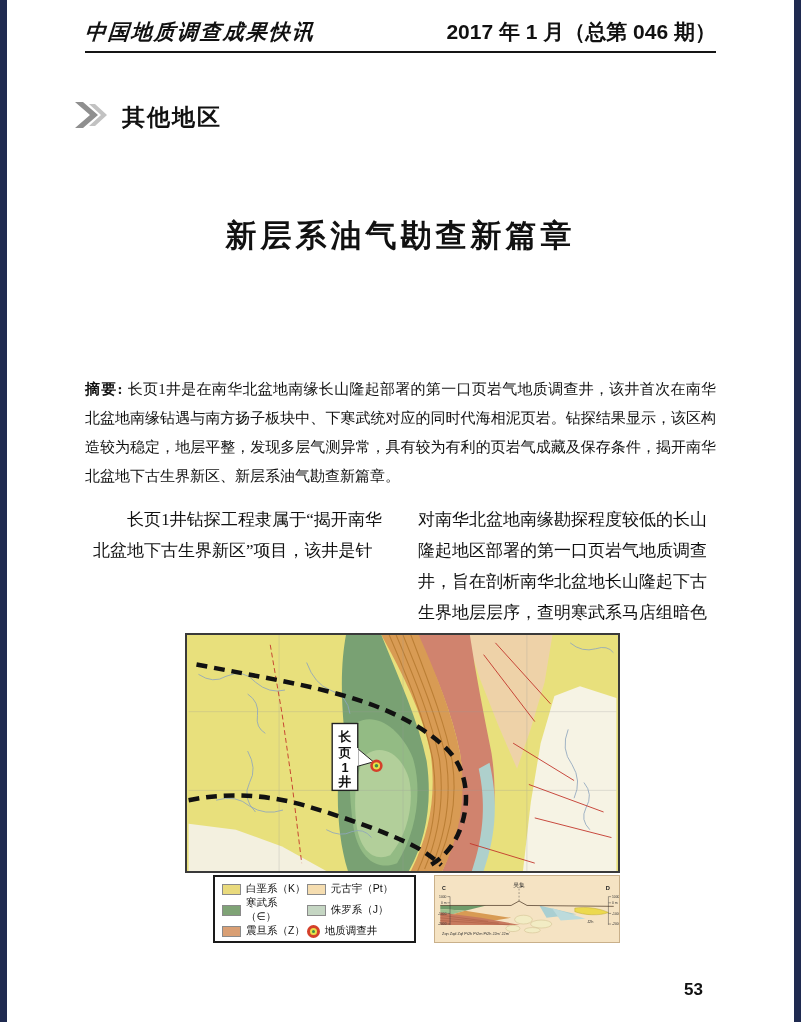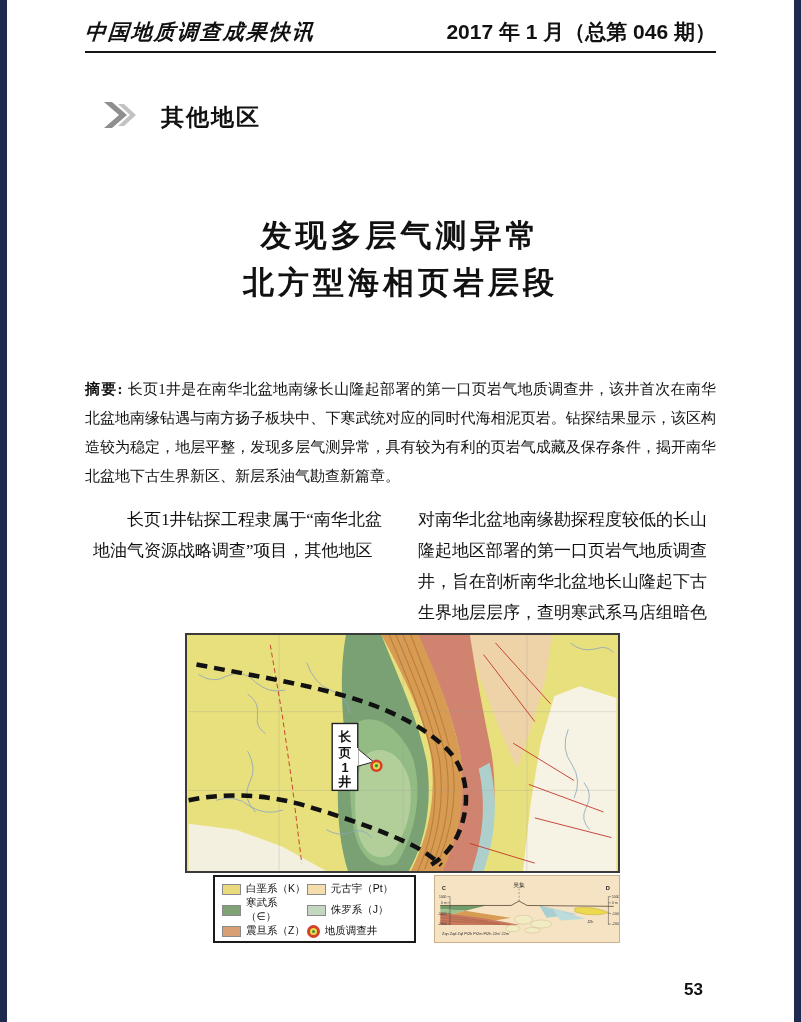--- a/index.html
+++ b/index.html
@@ -14,21 +14,21 @@
 
   
   .header{position:absolute;left:85px;top:18px;width:631px;display:flex;
     justify-content:space-between;align-items:flex-end;border-bottom:2px solid #151515;
     padding-bottom:5px;}
   .brand{font-family:"DejaVu Serif","Liberation Serif",serif;font-weight:bold;font-style:italic;
     font-size:21px;letter-spacing:2px;transform:skewX(-4deg);}
   .issue{font-family:"Liberation Sans","DejaVu Sans",sans-serif;font-size:21px;font-weight:600;}
 
   
-  .sect{position:absolute;left:102px;top:100px;display:flex;align-items:center;gap:21px;}
+  .sect{position:absolute;left:73px;top:100px;display:flex;align-items:center;gap:11px;}
   .sect-label{font-size:23px;font-weight:bold;letter-spacing:2px;}
 
   
   .title{position:absolute;left:85px;top:212px;width:631px;text-align:center;
     font-family:"Liberation Sans","DejaVu Sans",sans-serif;font-weight:bold;
     font-size:31px;line-height:47px;letter-spacing:4px;}
 
   
   .abstract{position:absolute;left:85px;top:360px;width:631px;font-size:15px;
     line-height:29px;text-align:justify;}
@@ -84,30 +84,29 @@
   <span>
     <svg width="38" height="30" viewBox="0 0 38 30">
       <path d="M2,2 L17,15 L2,28 L10,28 L25,15 L10,2 Z" fill="#8f8f8f"></path>
       <path d="M16,4 L28,15 L16,26 L22,26 L34,15 L22,4 Z" fill="#c2c2c2"></path>
     </svg>
   </span>
   <span class="sect-label">其他地区</span>
 </div>
 
 <div class="title">
-  <div>发现多层气测异常</div>
-  <div>北方型海相页岩层段</div>
+  <div>新层系油气勘查新篇章</div>
 </div>
 
 <p class="abstract"><b>摘要:</b>
   <span>长页1井是在南华北盆地南缘长山隆起部署的第一口页岩气地质调查井，该井首次在南华北盆地南缘钻遇与南方扬子板块中、下寒武统对应的同时代海相泥页岩。钻探结果显示，该区构造较为稳定，地层平整，发现多层气测异常，具有较为有利的页岩气成藏及保存条件，揭开南华北盆地下古生界新区、新层系油气勘查新篇章。</span></p>
 
 <div class="cols">
   <div class="col">
-    <p class="indent">长页1井钻探工程隶属于“南华北盆地油气资源战略调查”项目，其他地区</p>
+    <p class="indent">长页1井钻探工程隶属于“揭开南华北盆地下古生界新区”项目，该井是针</p>
   </div>
   <div class="col">
     <p>对南华北盆地南缘勘探程度较低的长山隆起地区部署的第一口页岩气地质调查井，旨在剖析南华北盆地长山隆起下古生界地层层序，查明寒武系马店组暗色</p>
   </div>
 </div>
 
 <div class="figure">
   <div class="map">
     <svg width="431" height="236" viewBox="0 0 435 240">
 

